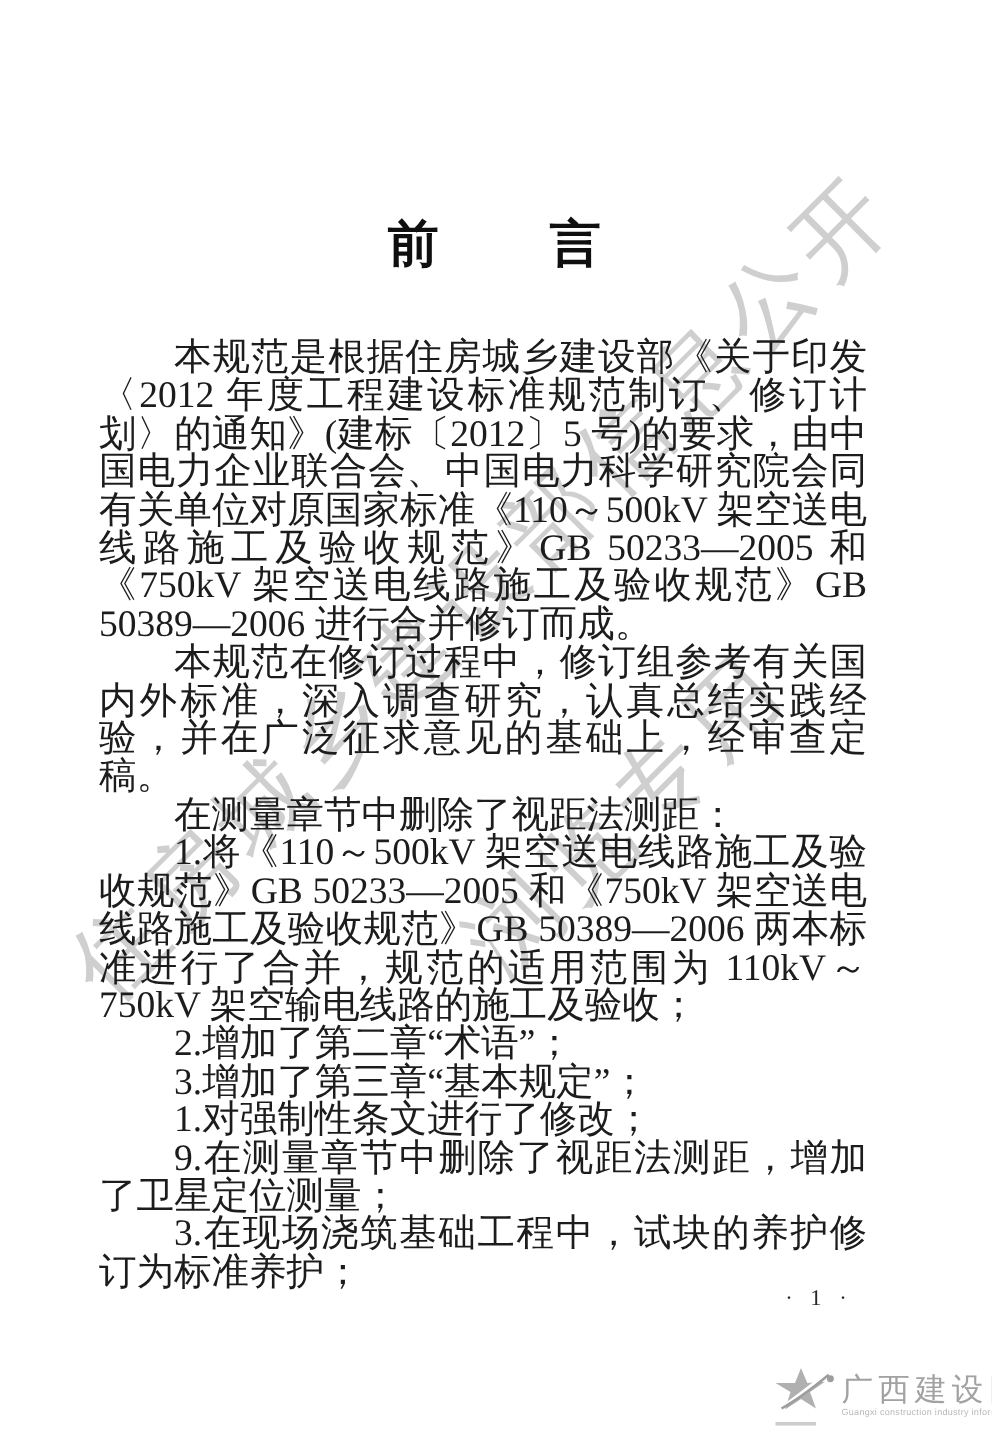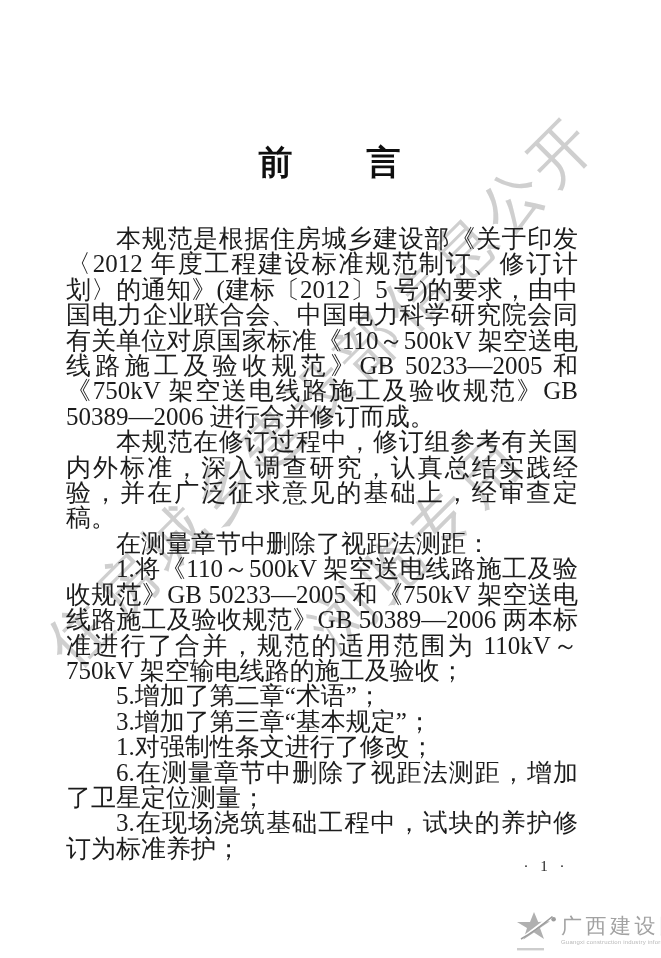--- a/index.html
+++ b/index.html
@@ -73,24 +73,24 @@
   <div class="watermark wm1">住房城乡建设部信息公开</div>
   <div class="watermark wm2">浏览专用</div>
 
   <h1 class="doc-title">前　　言</h1>
 
   <div class="body-text">
     <p>本规范是根据住房城乡建设部《关于印发〈2012 年度工程建设标准规范制订、修订计划〉的通知》(建标〔2012〕5 号)的要求，由中国电力企业联合会、中国电力科学研究院会同有关单位对原国家标准《110～500kV 架空送电线路施工及验收规范》GB 50233—2005 和《750kV 架空送电线路施工及验收规范》GB 50389—2006 进行合并修订而成。</p>
     <p>本规范在修订过程中，修订组参考有关国内外标准，深入调查研究，认真总结实践经验，并在广泛征求意见的基础上，经审查定稿。</p>
     <p>在测量章节中删除了视距法测距：</p>
     <p>1.将《110～500kV 架空送电线路施工及验收规范》GB 50233—2005 和《750kV 架空送电线路施工及验收规范》GB 50389—2006 两本标准进行了合并，规范的适用范围为 110kV～750kV 架空输电线路的施工及验收；</p>
-    <p>5.增加了第二章“术语”；</p>
+    <p>2.增加了第二章“术语”；</p>
     <p>3.增加了第三章“基本规定”；</p>
     <p>1.对强制性条文进行了修改；</p>
-    <p>6.在测量章节中删除了视距法测距，增加了卫星定位测量；</p>
+    <p>9.在测量章节中删除了视距法测距，增加了卫星定位测量；</p>
     <p>3.在现场浇筑基础工程中，试块的养护修订为标准养护；</p>
   </div>
 
   <div class="page-number">· 1 ·</div>
 
   <div class="footer-logo">
     <svg class="logo-star" viewBox="0 0 46 48" xmlns="http://www.w3.org/2000/svg">
       <path d="M23 6 L27.2 16 L39 15.2 L29 22 L33 33 L23 26.6 L12.4 33.6 L16 22 L6 16 L19 16 Z" fill="#b0b0b0"></path>
       <path d="M3.5 37 C 14 30.5, 31 17, 43 7.5" stroke="#ffffff" stroke-width="2.4" fill="none"></path>
       <path d="M10 33 C 20 27.5, 33 17.5, 41.5 10.5" stroke="#9d9d9d" stroke-width="1.6" fill="none"></path>

